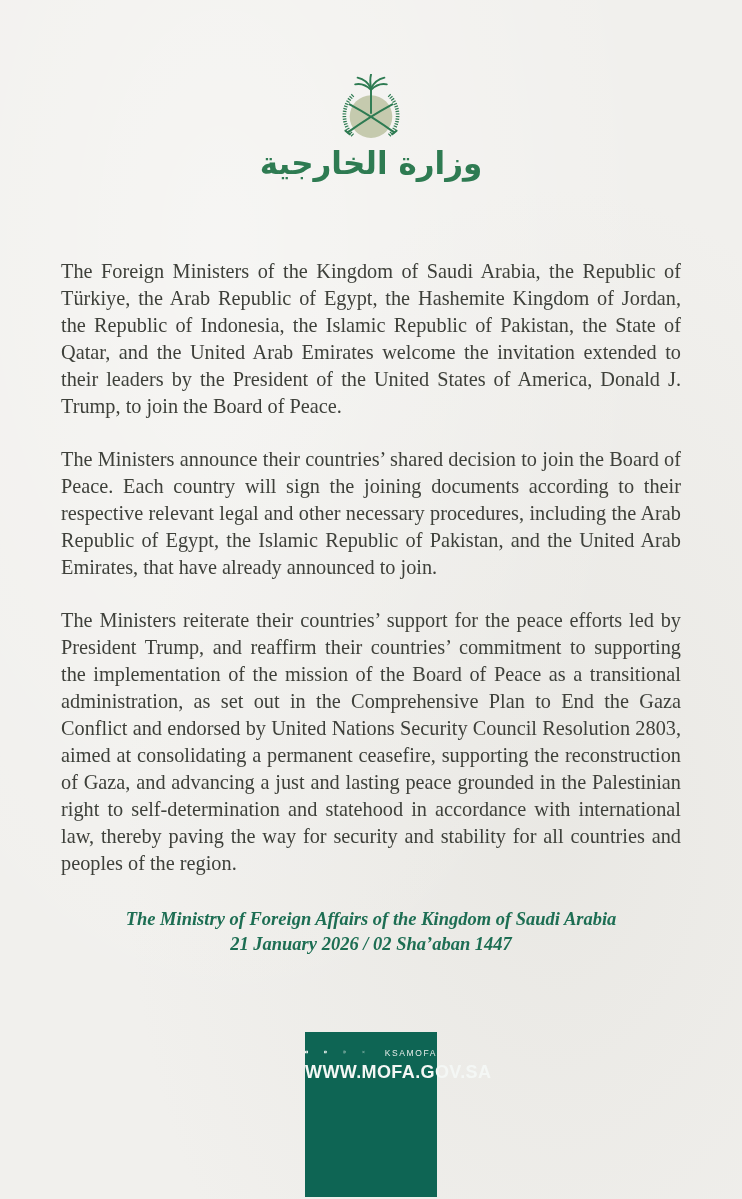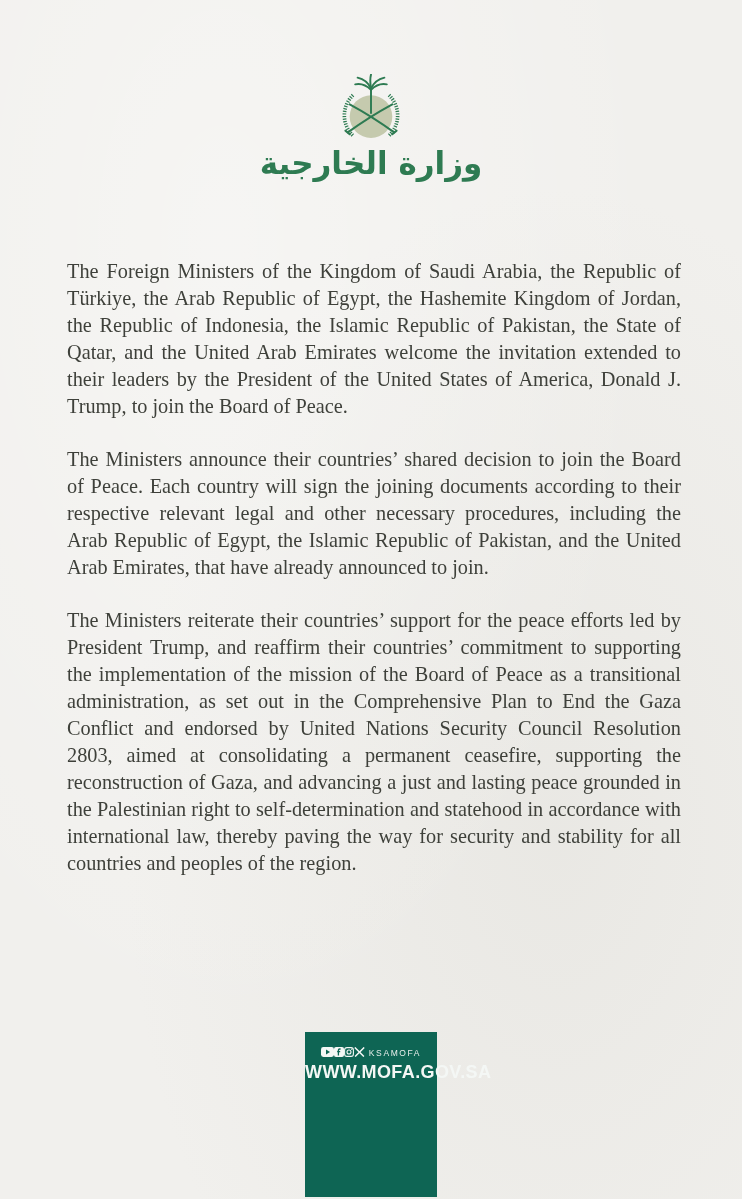--- a/index.html
+++ b/index.html
@@ -47,21 +47,21 @@
   .statement-body {
     position: absolute;
     top: 258px;
     left: 61px;
     width: 620px;
     color: #3e403a;
     font-size: 20.3px;
     line-height: 27px;
     text-align: justify;
   }
-  .statement-body p { margin-bottom: 26px; margin-left: 6px; }
+  .statement-body p { margin-bottom: 26px; }
   .statement-body p:last-child { margin-bottom: 0; }
 
   
   .signature-block {
     position: absolute;
     top: 907px;
     left: 0;
     width: 742px;
     text-align: center;
     color: #1d6e53;
@@ -79,21 +79,21 @@
     width: 132px;
     height: 165px;
     background: #0e6554;
     text-align: center;
     padding-top: 13px;
   }
   .social-row {
     display: flex;
     align-items: center;
     justify-content: center;
-    gap: 0;
+    gap: 16px;
     height: 13px;
   }
   .social-row svg { display: block; }
   .social-handle {
     font-family: "Liberation Sans", sans-serif;
     font-size: 8.5px;
     letter-spacing: 1.6px;
     color: #e9efec;
     margin-left: 4px;
     position: relative;
@@ -139,20 +139,24 @@
     </svg>
     <div class="arabic-wordmark">وزارة الخارجية</div>
   </div>
 
   <div class="statement-body">
     <p>The Foreign Ministers of the Kingdom of Saudi Arabia, the Republic of Türkiye, the Arab Republic of Egypt, the Hashemite Kingdom of Jordan, the Republic of Indonesia, the Islamic Republic of Pakistan, the State of Qatar, and the United Arab Emirates welcome the invitation extended to their leaders by the President of the United States of America, Donald J. Trump, to join the Board of Peace.</p>
     <p>The Ministers announce their countries’ shared decision to join the Board of Peace. Each country will sign the joining documents according to their respective relevant legal and other necessary procedures, including the Arab Republic of Egypt, the Islamic Republic of Pakistan, and the United Arab Emirates, that have already announced to join.</p>
     <p>The Ministers reiterate their countries’ support for the peace efforts led by President Trump, and reaffirm their countries’ commitment to supporting the implementation of the mission of the Board of Peace as a transitional administration, as set out in the Comprehensive Plan to End the Gaza Conflict and endorsed by United Nations Security Council Resolution 2803, aimed at consolidating a permanent ceasefire, supporting the reconstruction of Gaza, and advancing a just and lasting peace grounded in the Palestinian right to self-determination and statehood in accordance with international law, thereby paving the way for security and stability for all countries and peoples of the region.</p>
   </div>
 
+  <div class="signature-block">
+    <div>The Ministry of Foreign Affairs of the Kingdom of Saudi Arabia</div>
+    <div>21 January 2026 / 02 Sha’aban 1447</div>
+  </div>
 
   <div class="footer-box">
     <div class="social-row">
       <svg width="13" height="10" viewBox="0 0 13 10">
         <rect x="0" y="0" width="13" height="10" rx="2.4" fill="#f4f7f5"></rect>
         <polygon points="5,2.6 9,5 5,7.4" fill="#0e6554"></polygon>
       </svg>
       <svg width="10" height="10" viewBox="0 0 10 10">
         <rect x="0" y="0" width="10" height="10" rx="2" fill="#f4f7f5"></rect>
         <path d="M6.6,2 L5.6,2 C4.8,2 4.4,2.5 4.4,3.3 L4.4,8.5" stroke="#0e6554" stroke-width="1.3" fill="none"></path>

